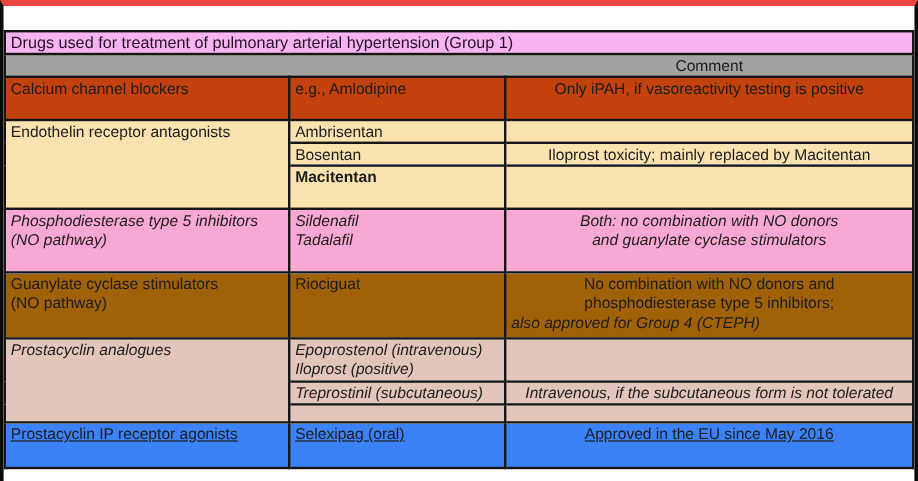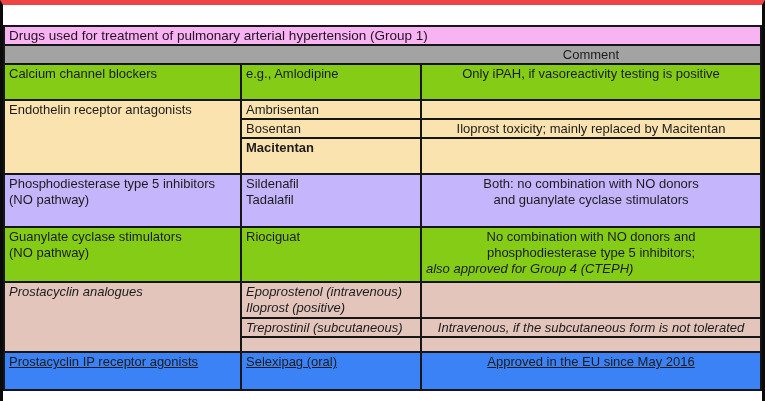--- a/index.html
+++ b/index.html
@@ -20,24 +20,24 @@
   tr.r-era3   { height:36px;font-weight:bold; }
   tr.r-pde5   { height:53px; }
   tr.r-gcs    { height:55px; }
   tr.r-pca1   { height:36px; }
   tr.r-pca2   { height:18px; }
   tr.r-pca3   { height:15px; }
   tr.r-ipra   { height:38px; }
   .title-cell { background:#f8b4f2; color:#241024; font-size:13.5px; padding-left:4px; }
   .chead-cell { background:#a3a3a3; }
   .chead-inner { margin-left:417px; text-align:center; }
-  .bg-green  { background:#84cc16; }
+  .bg-green  { background:#c2410c; }
   .bg-orange { background:#fbe3af; }
-  .bg-lblue  { background:#c4b5fd; }
-  .bg-blue   { background:#84cc16;margin-top:21px; }
+  .bg-lblue  { background:#f9a8d4;font-style:italic; }
+  .bg-blue   { background:#a16207;margin-top:21px; }
   .bg-salmon { background:#e3c5bc;font-style:italic; }
   .bg-pink   { background:#3b82f6;text-decoration:underline; }
   .center { text-align:center; }
   .italic-left { font-style:italic; text-align:left; }
 </style>
 </head>
 <body>
 
 <div class="page">
   <div class="top-gap"></div>

